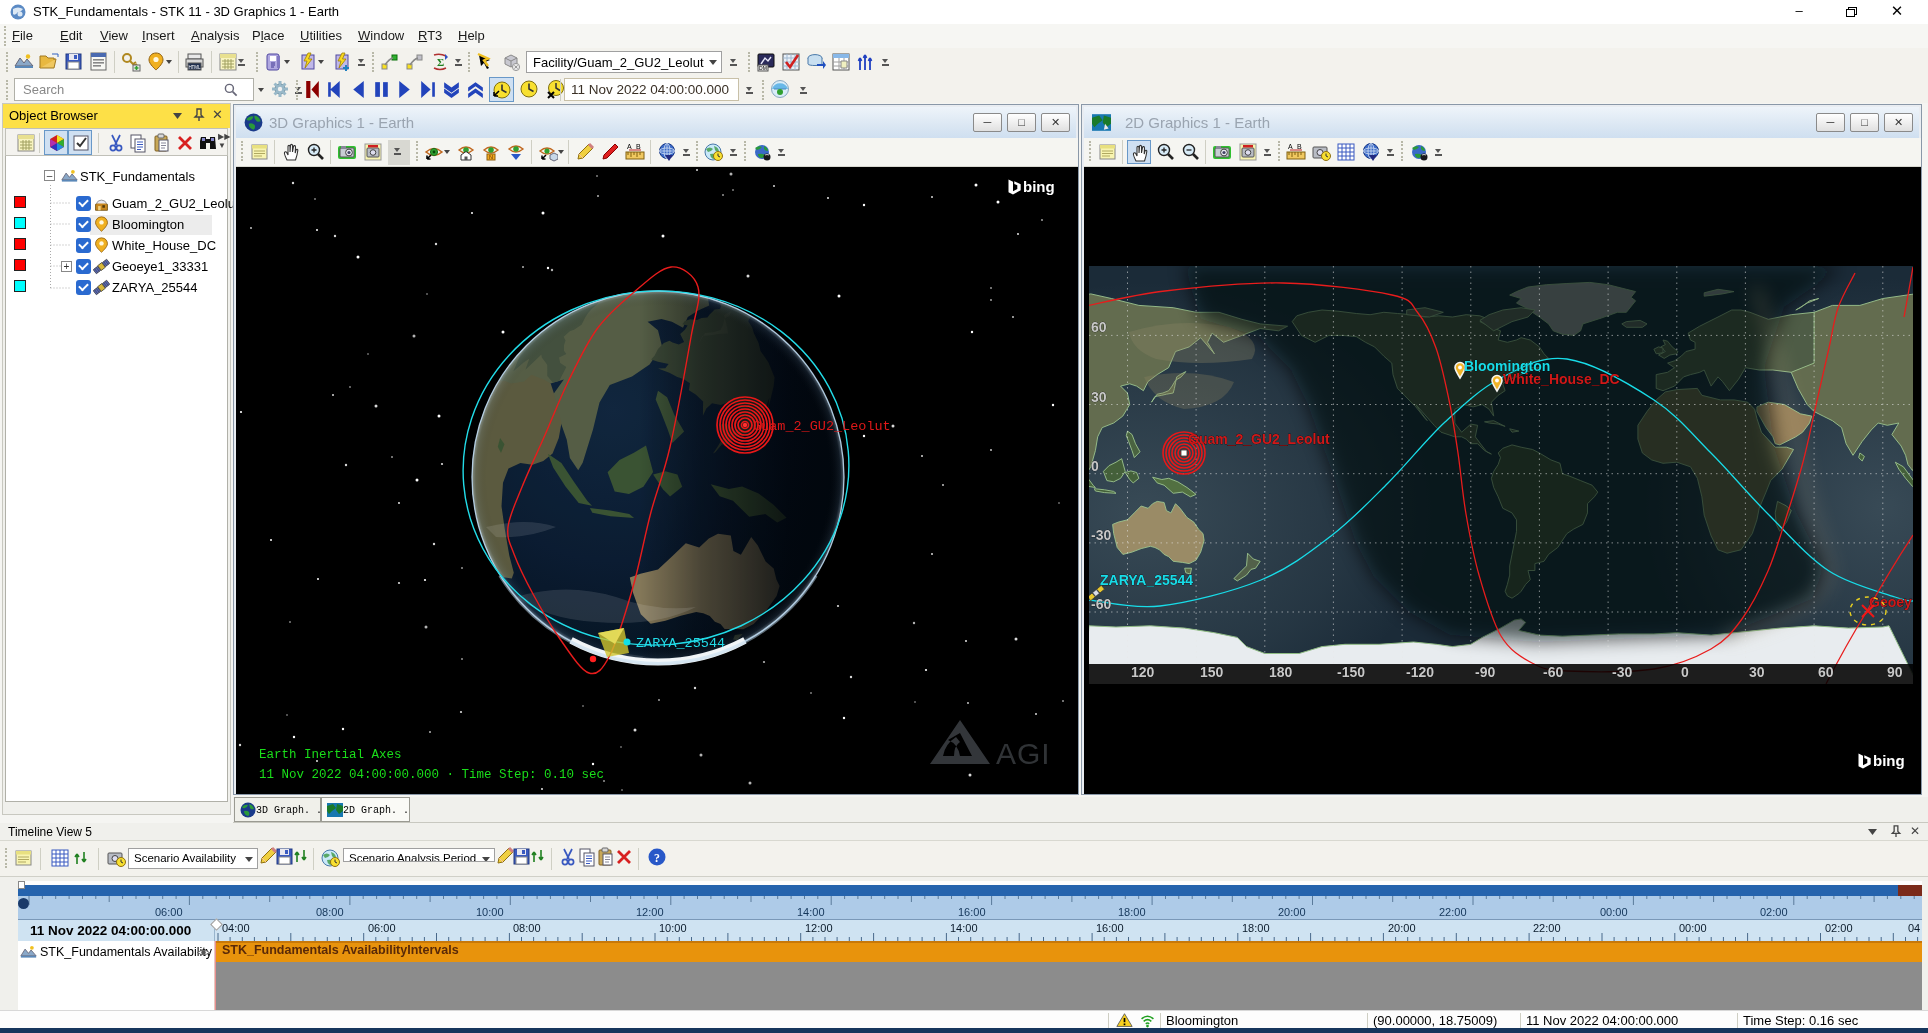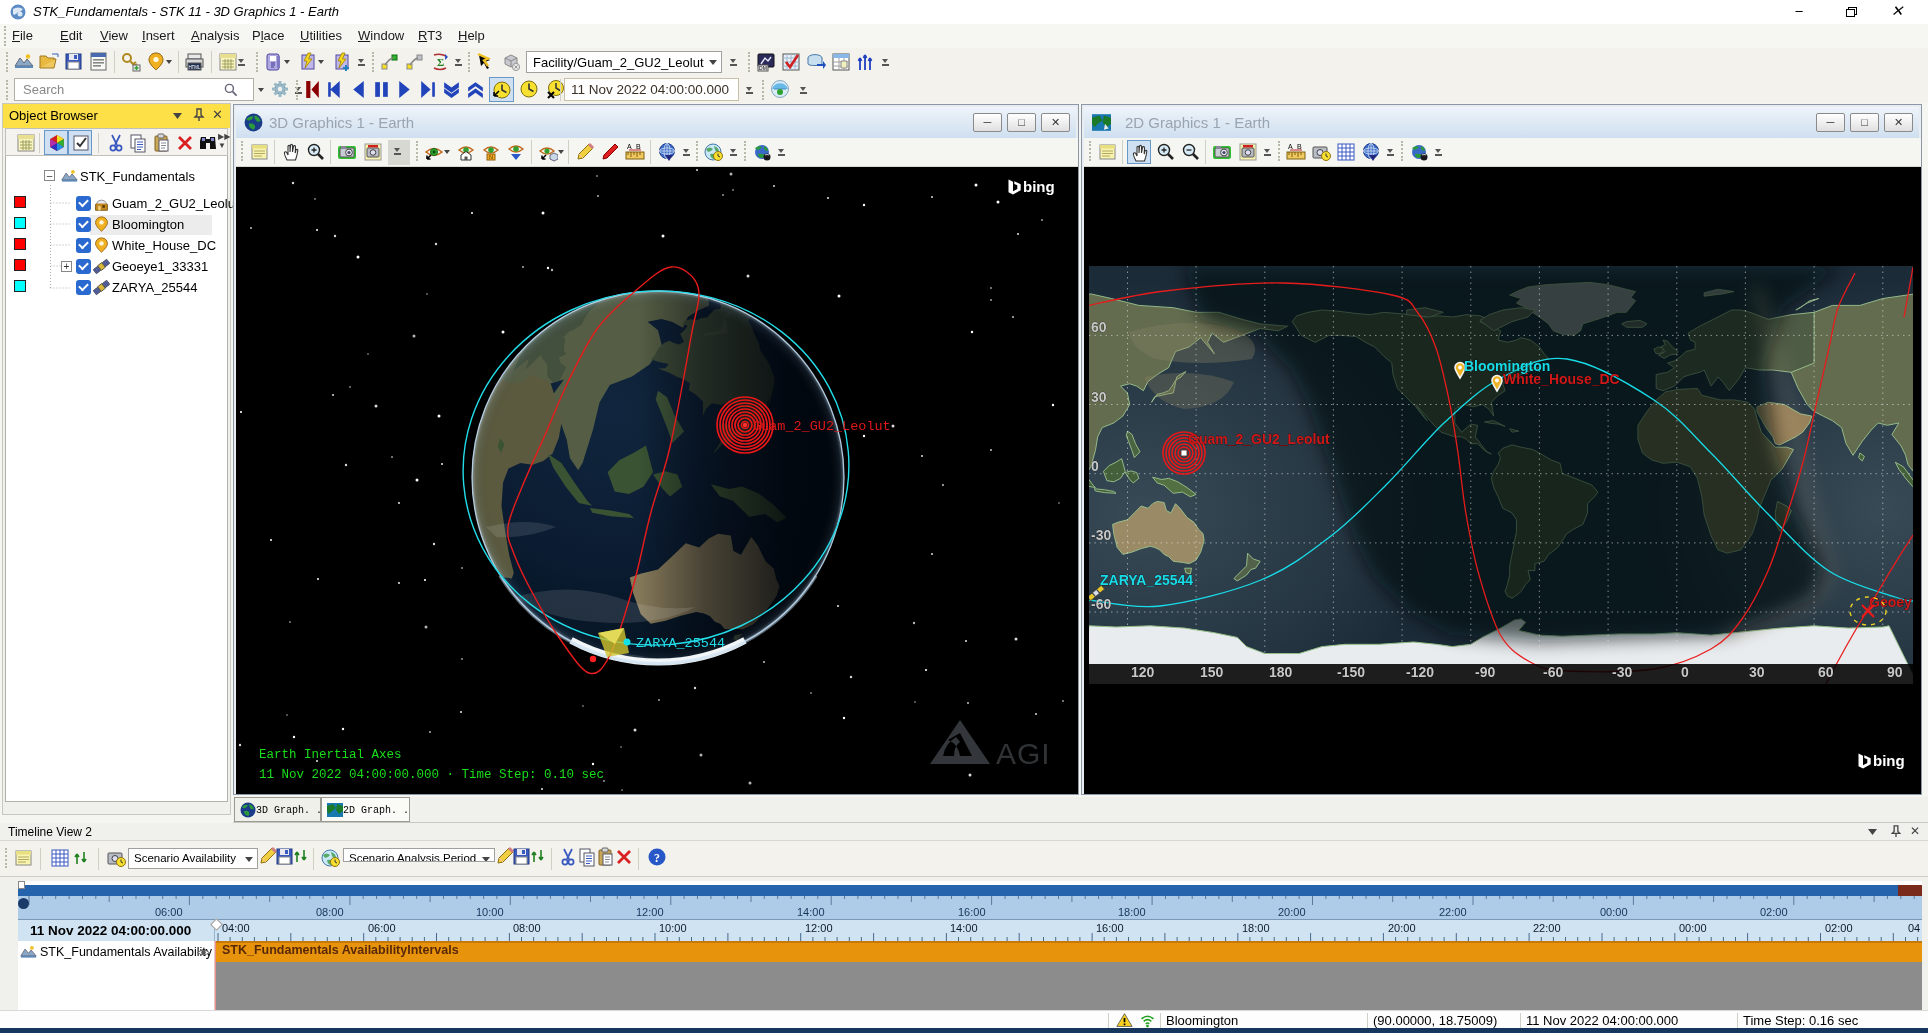--- a/index.html
+++ b/index.html
@@ -1,19 +1,19 @@
 <!DOCTYPE html>
 <html><head>
 <meta charset="utf-8">
 <style>
 * { margin:0; padding:0; box-sizing:border-box; }
 html,body { width:1928px; height:1033px; overflow:hidden; font-family:"Liberation Sans",sans-serif; background:#f0f0ee; }
 .abs { position:absolute; }
 #app { position:relative; width:1928px; height:1033px; background:#f5f5f2; }
-#titlebar { position:absolute; left:0; top:0; width:1928px; height:24px; background:#ffffff;font-style:italic; }
+#titlebar { position:absolute; left:0; top:0; width:1928px; height:24px; background:#ffffff; }
 #titlebar .ttext { position:absolute; left:33px; top:4px; font-size:13px; color:#000; }
 .wbtn { position:absolute; top:0; width:46px; height:24px; color:#000; font-size:13px; text-align:center; line-height:22px; }
 #menubar { position:absolute; left:0; top:24px; width:1928px; height:24px; background:#f6f6f3; }
 #menubar span.mi { position:absolute; top:4px; font-size:13px; color:#1a1a1a; }
 #menubar u { text-decoration:underline; }
 .tbar { position:absolute; background:#f3f2ed; }
 .grip { position:absolute; top:4px; width:4px; height:20px; border-left:2px dotted #b8b8a8; }
 .sep { position:absolute; top:3px; width:1px; height:22px; background:#cfcfc4; }
 .combo { position:absolute; background:#fff; border:1px solid #a0a0a0; font-size:13px; color:#000; white-space:nowrap; overflow:hidden; }
 .combo .arr { position:absolute; right:4px; top:8px; width:0; height:0; border-left:4px solid transparent; border-right:4px solid transparent; border-top:5px solid #444; }
@@ -1075,21 +1075,21 @@
 <div class="tab" style="left:88px;width:89px;background:#fafaf6">
         <svg class="abs" style="left:5px;top:4px" width="16" height="16" viewBox="0 0 16 16">
           <rect x="0" y="1" width="16" height="14" fill="#1878b0"></rect>
           <path d="M0 4 L6 2 L9 6 L5 9 L2 12 L0 9 Z M10 2 L16 4 L16 9 L12 12 L9 8 Z" fill="#1a7a2a"></path>
         </svg>
         <span style="position:absolute;left:21px;top:7px;white-space:nowrap;font-size:10px">2D Graph. . .</span>
       </div>
 </div>
   <div id="tlpanel">
       <div class="abs" style="left:0;top:0;width:1928px;height:17px;background:#f0f0ec">
-        <span style="position:absolute;left:8px;top:2px;font-size:12px;color:#000">Timeline View 2</span>
+        <span style="position:absolute;left:8px;top:2px;font-size:12px;color:#000">Timeline View 5</span>
         <svg class="abs" style="left:1868px;top:6px" width="9" height="6">
           <path d="M0 0 L9 0 L4.5 6 Z" fill="#444"></path>
         </svg>
         <svg class="abs" style="left:1890px;top:2px" width="12" height="13" viewBox="0 0 12 14">
           <path d="M4 1 L8 1 L8 7 L10 9 L2 9 L4 7 Z M6 9 L6 13" stroke="#444" fill="none" stroke-width="1.4"></path>
         </svg>
         <span style="position:absolute;left:1910px;top:1px;font-size:12px;color:#444">✕</span>
       </div>
       <div class="abs" style="left:0;top:17px;width:1928px;height:39px">
         <div class="abs" style="left:0;top:0;width:1928px;height:37px;background:#f3f2ed;border-top:1px solid #d8d8d0;border-bottom:1px solid #d0d0c8"></div>

